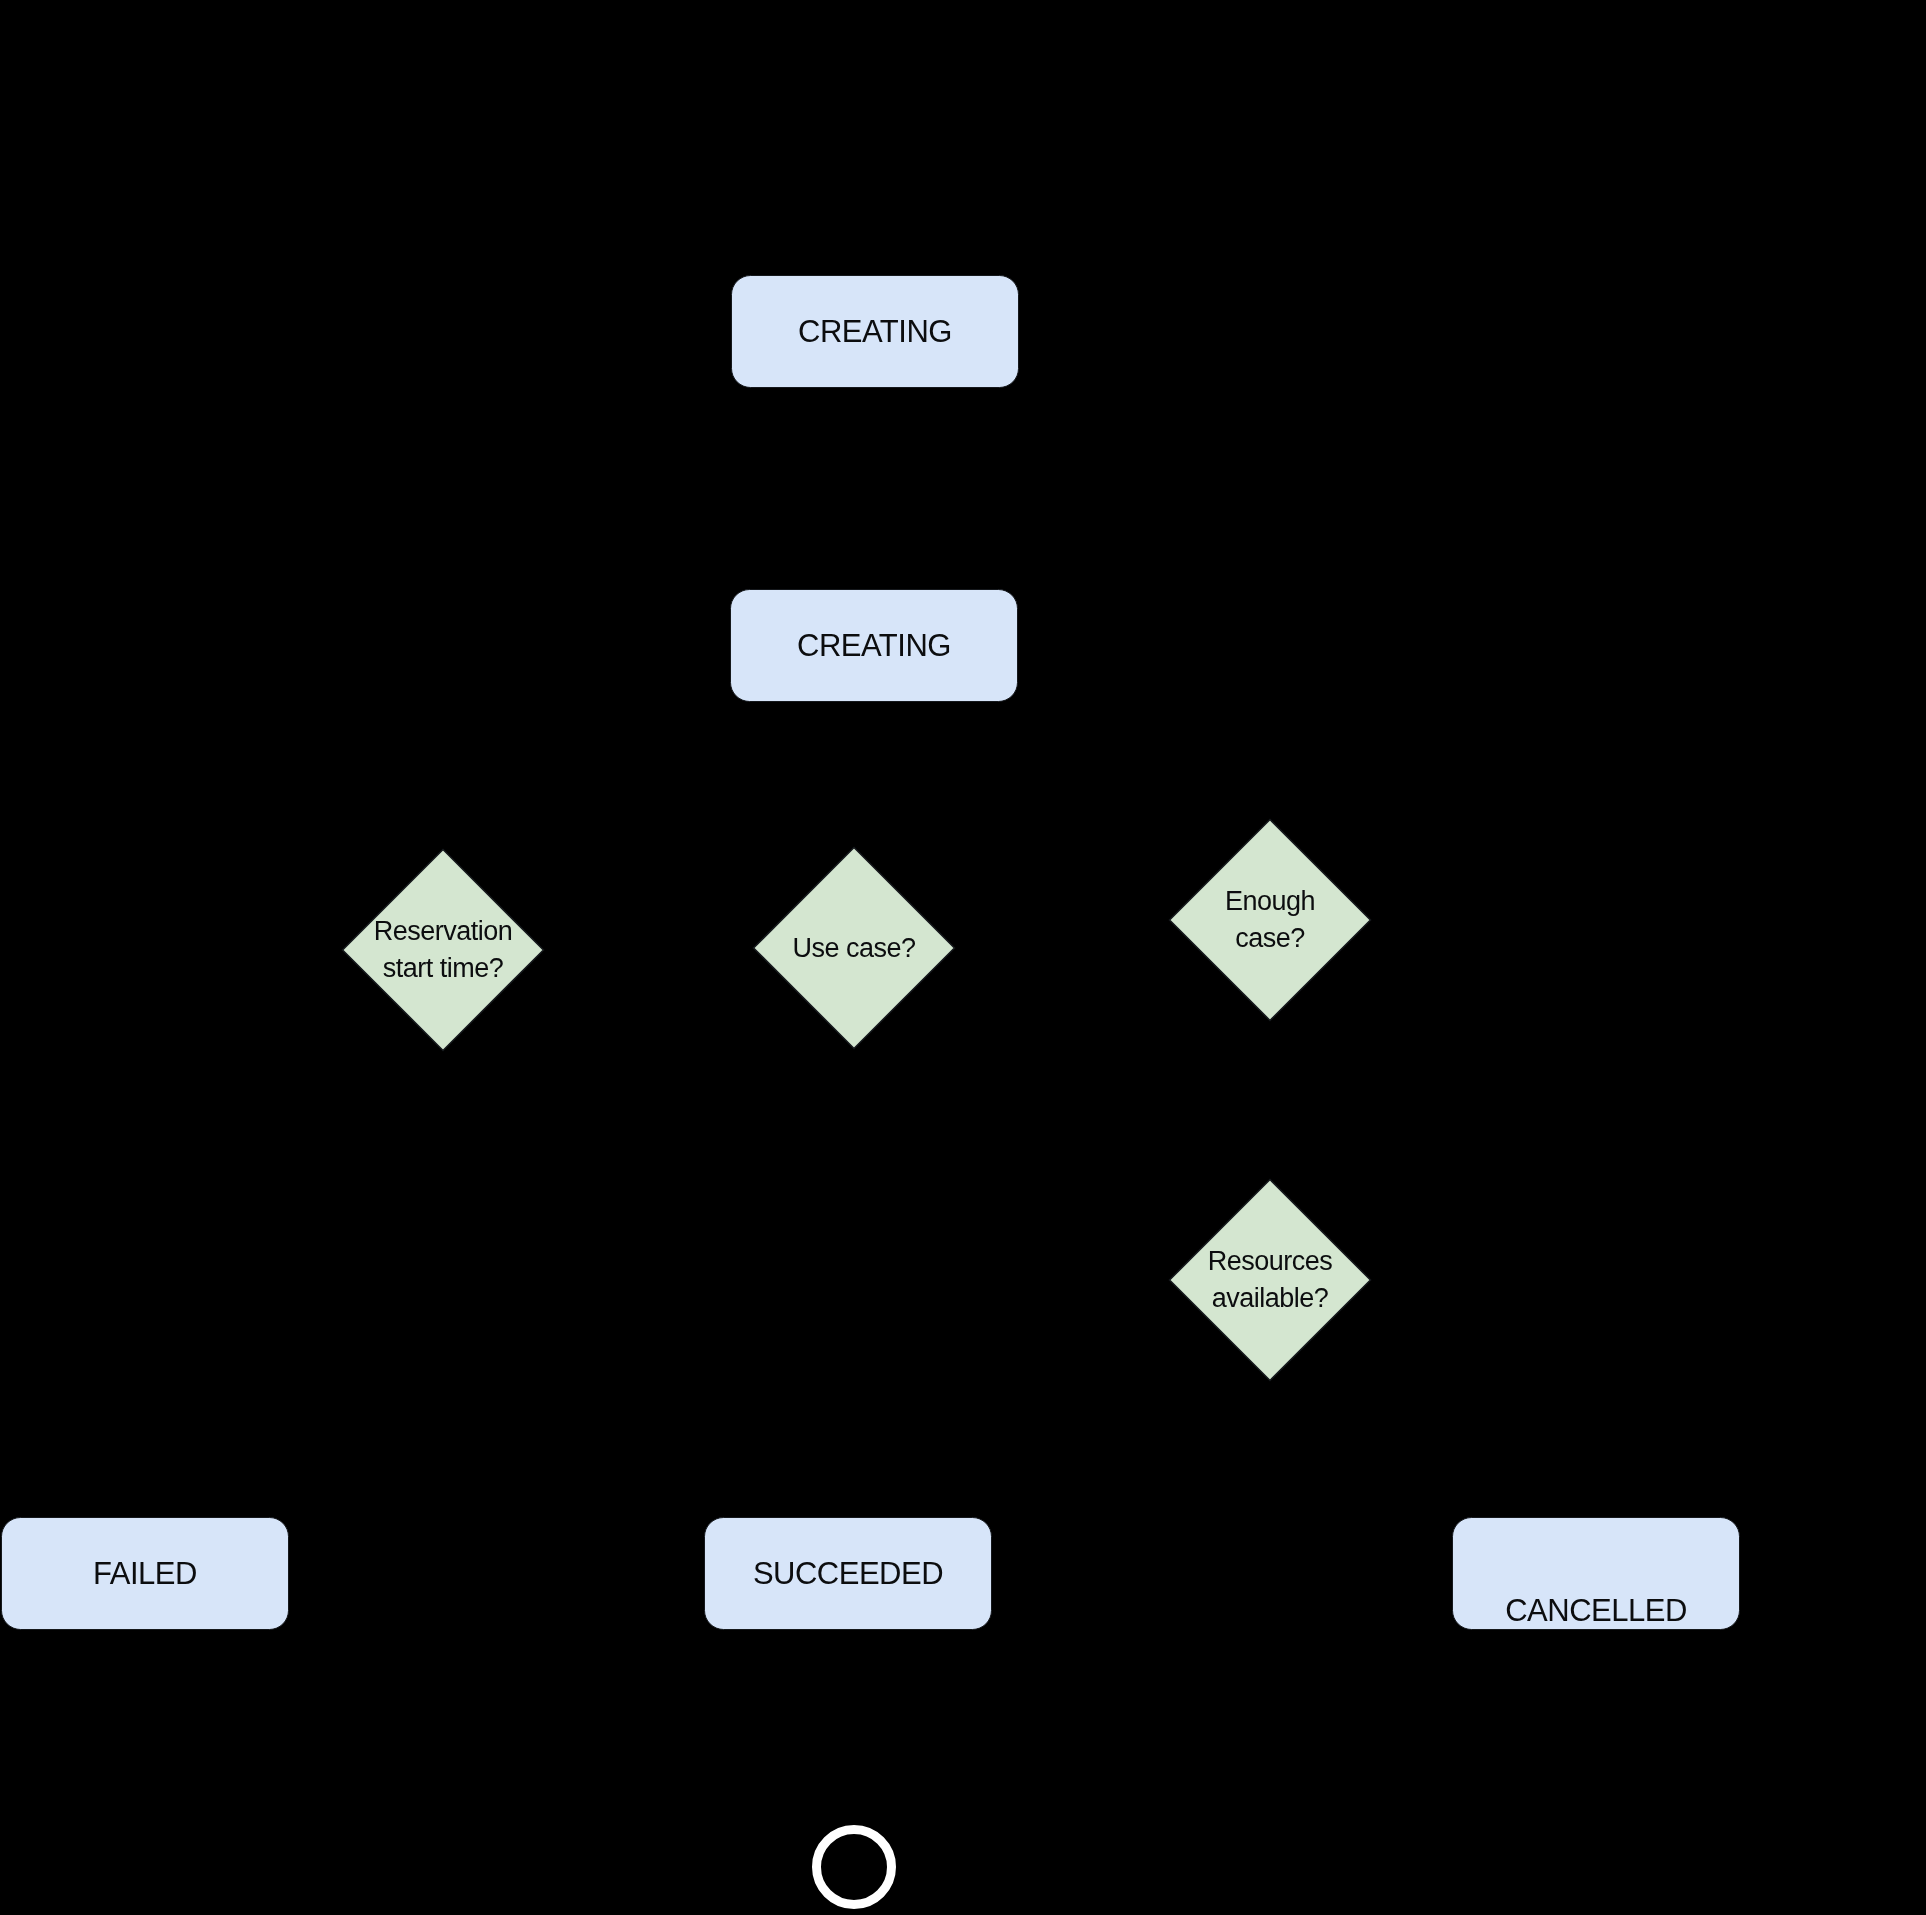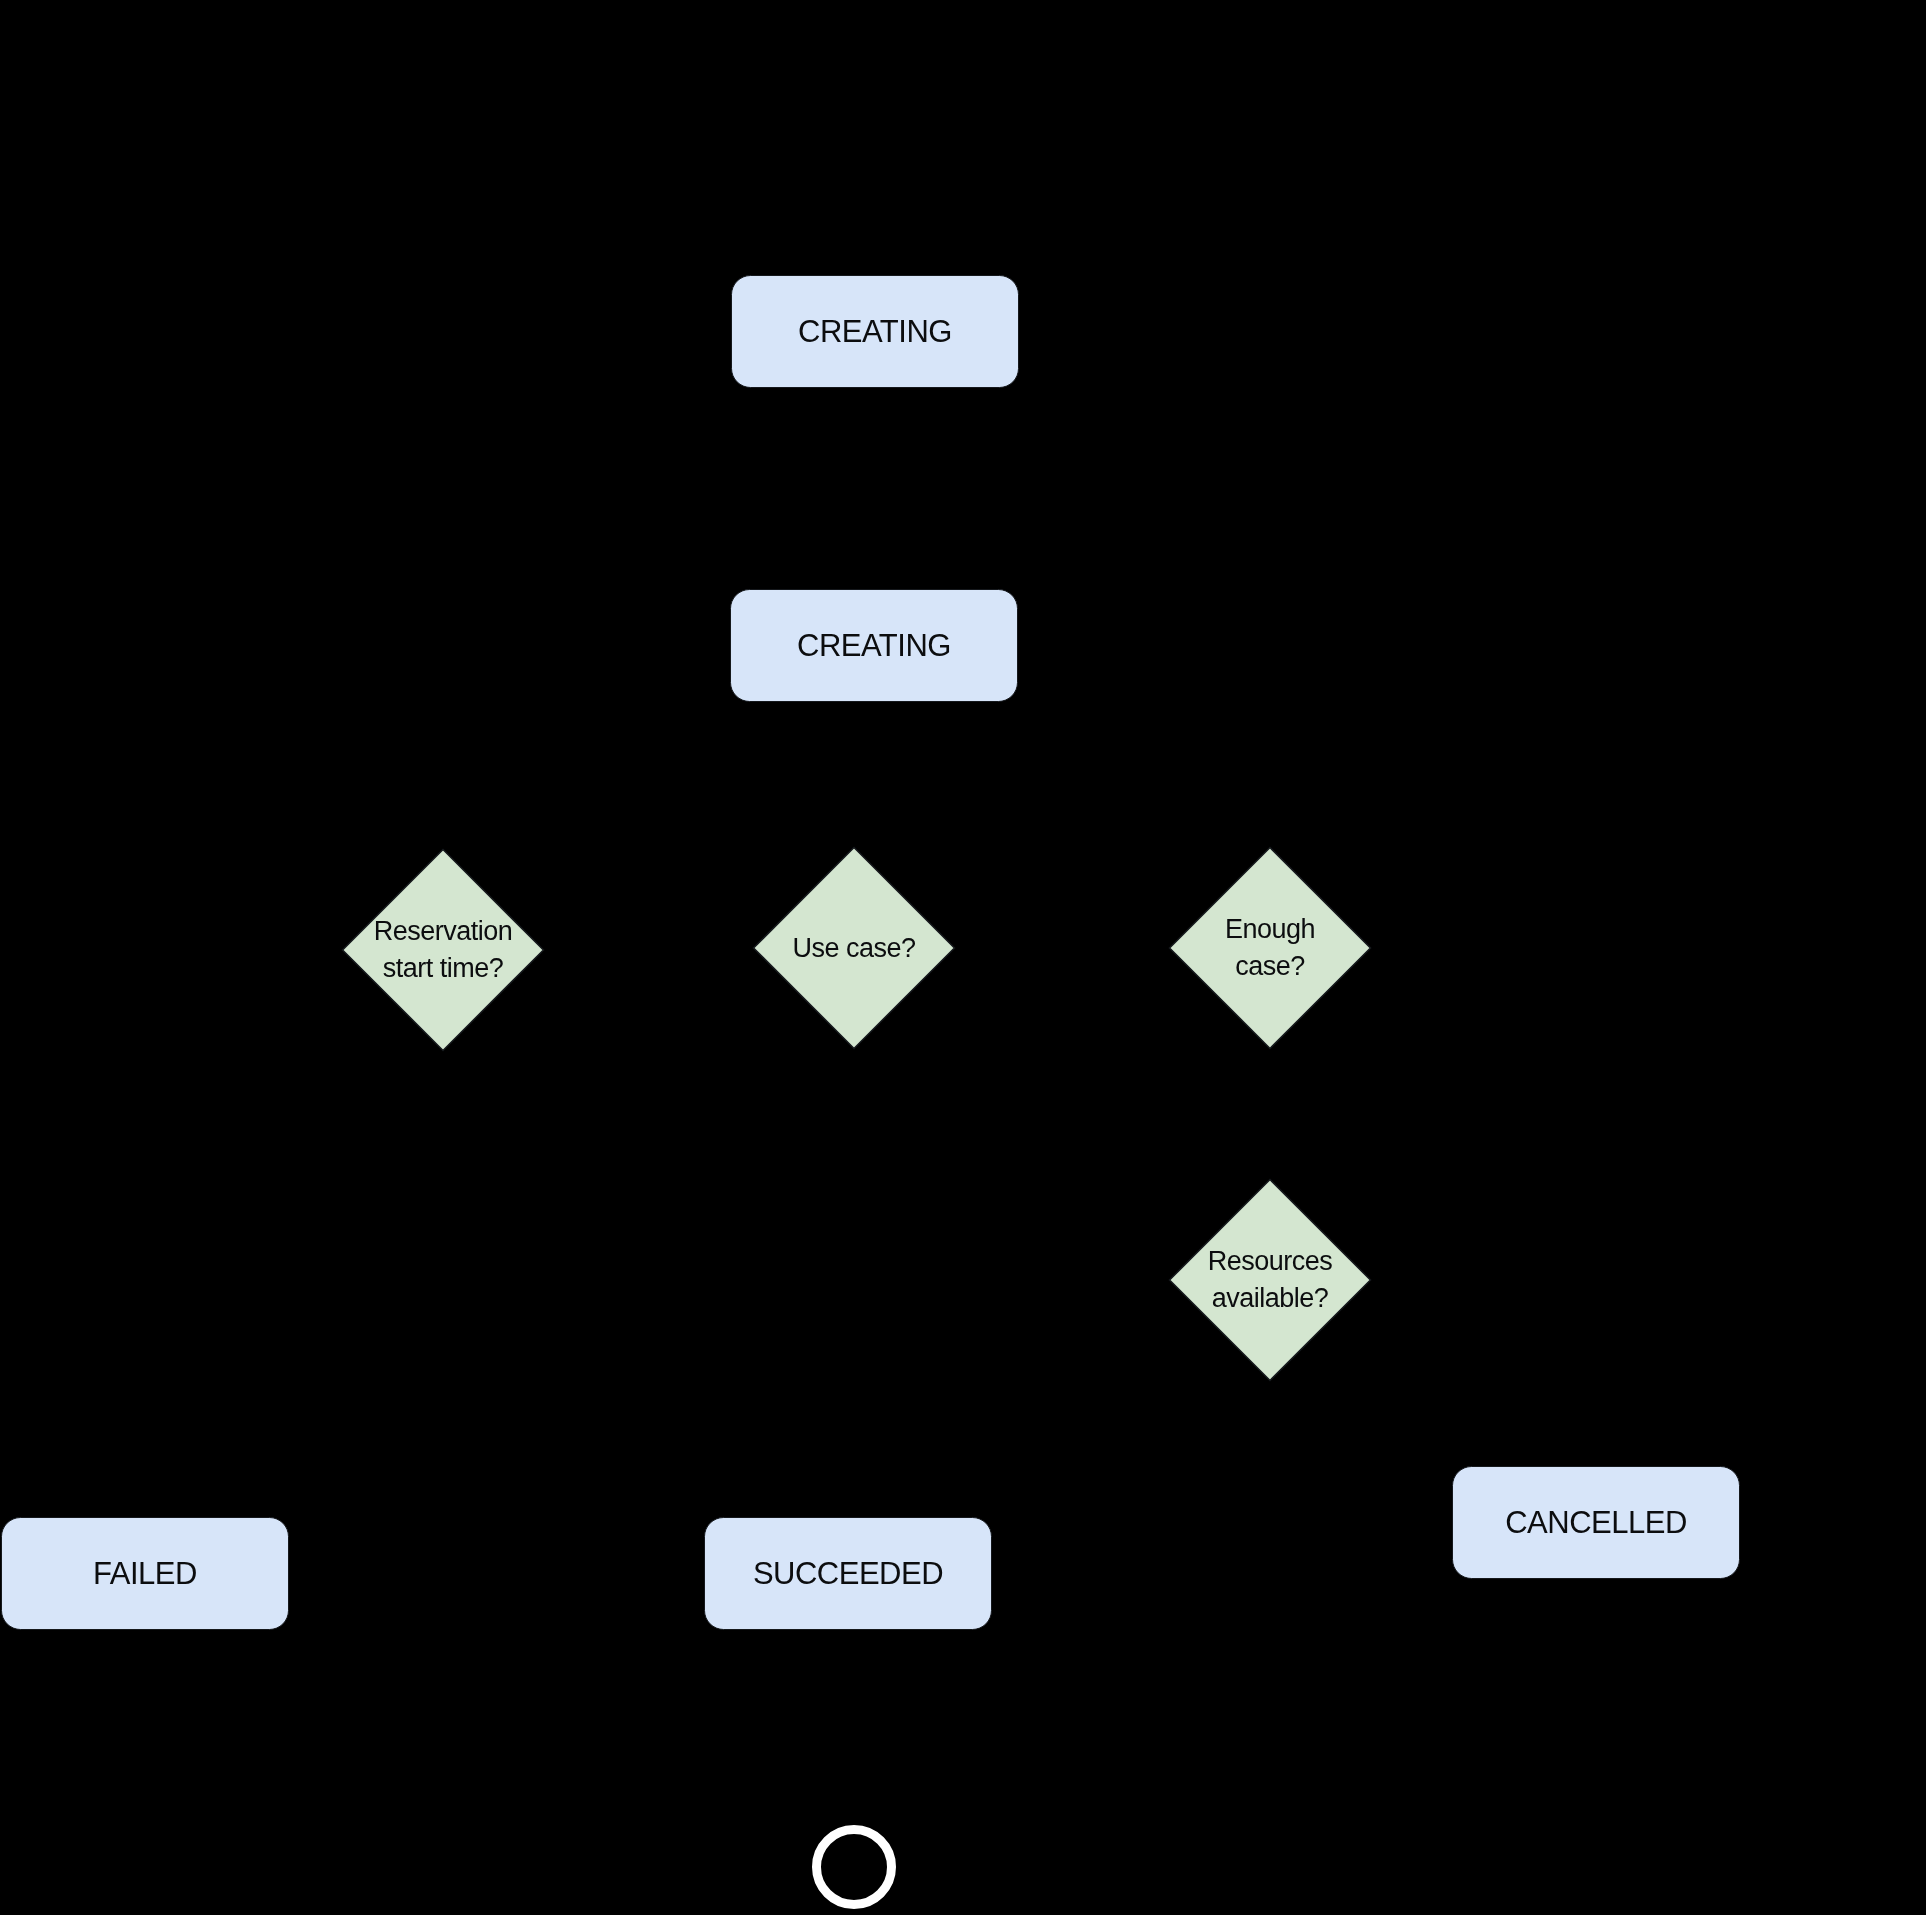--- a/index.html
+++ b/index.html
@@ -66,24 +66,24 @@
     width:66px;height:66px;
     border:9.3px solid var(--end_ring);
     border-radius:50%;
     background:transparent;
   }
   
   #state-creating  {left:731px;top:275px;}
   #state-accepted  {left:730px;top:589px;}
   #state-failed    {left:1px;  top:1517px;}
   #state-succeeded {left:704px;top:1517px;}
-  #state-cancelled {left:1452px;top:1466px;}
+  #state-cancelled {left:1452px;top:1517px;align-items:flex-end;}
   #decision-reservation-start-time{left:341px; top:848px;}
   #decision-use-case              {left:752px;top:846px;}
-  #decision-enough-quota          {left:1168px;top:846px;}
+  #decision-enough-quota          {left:1168px;top:818px;}
   #decision-resources-available   {left:1168px;top:1178px;}
   #end-circle{left:812px;top:1825px;}
 </style>
 </head>
 <body>
 
 <div class="canvas">
 
   <div class="state" id="state-creating">
     <span class="state-label">CREATING</span>

